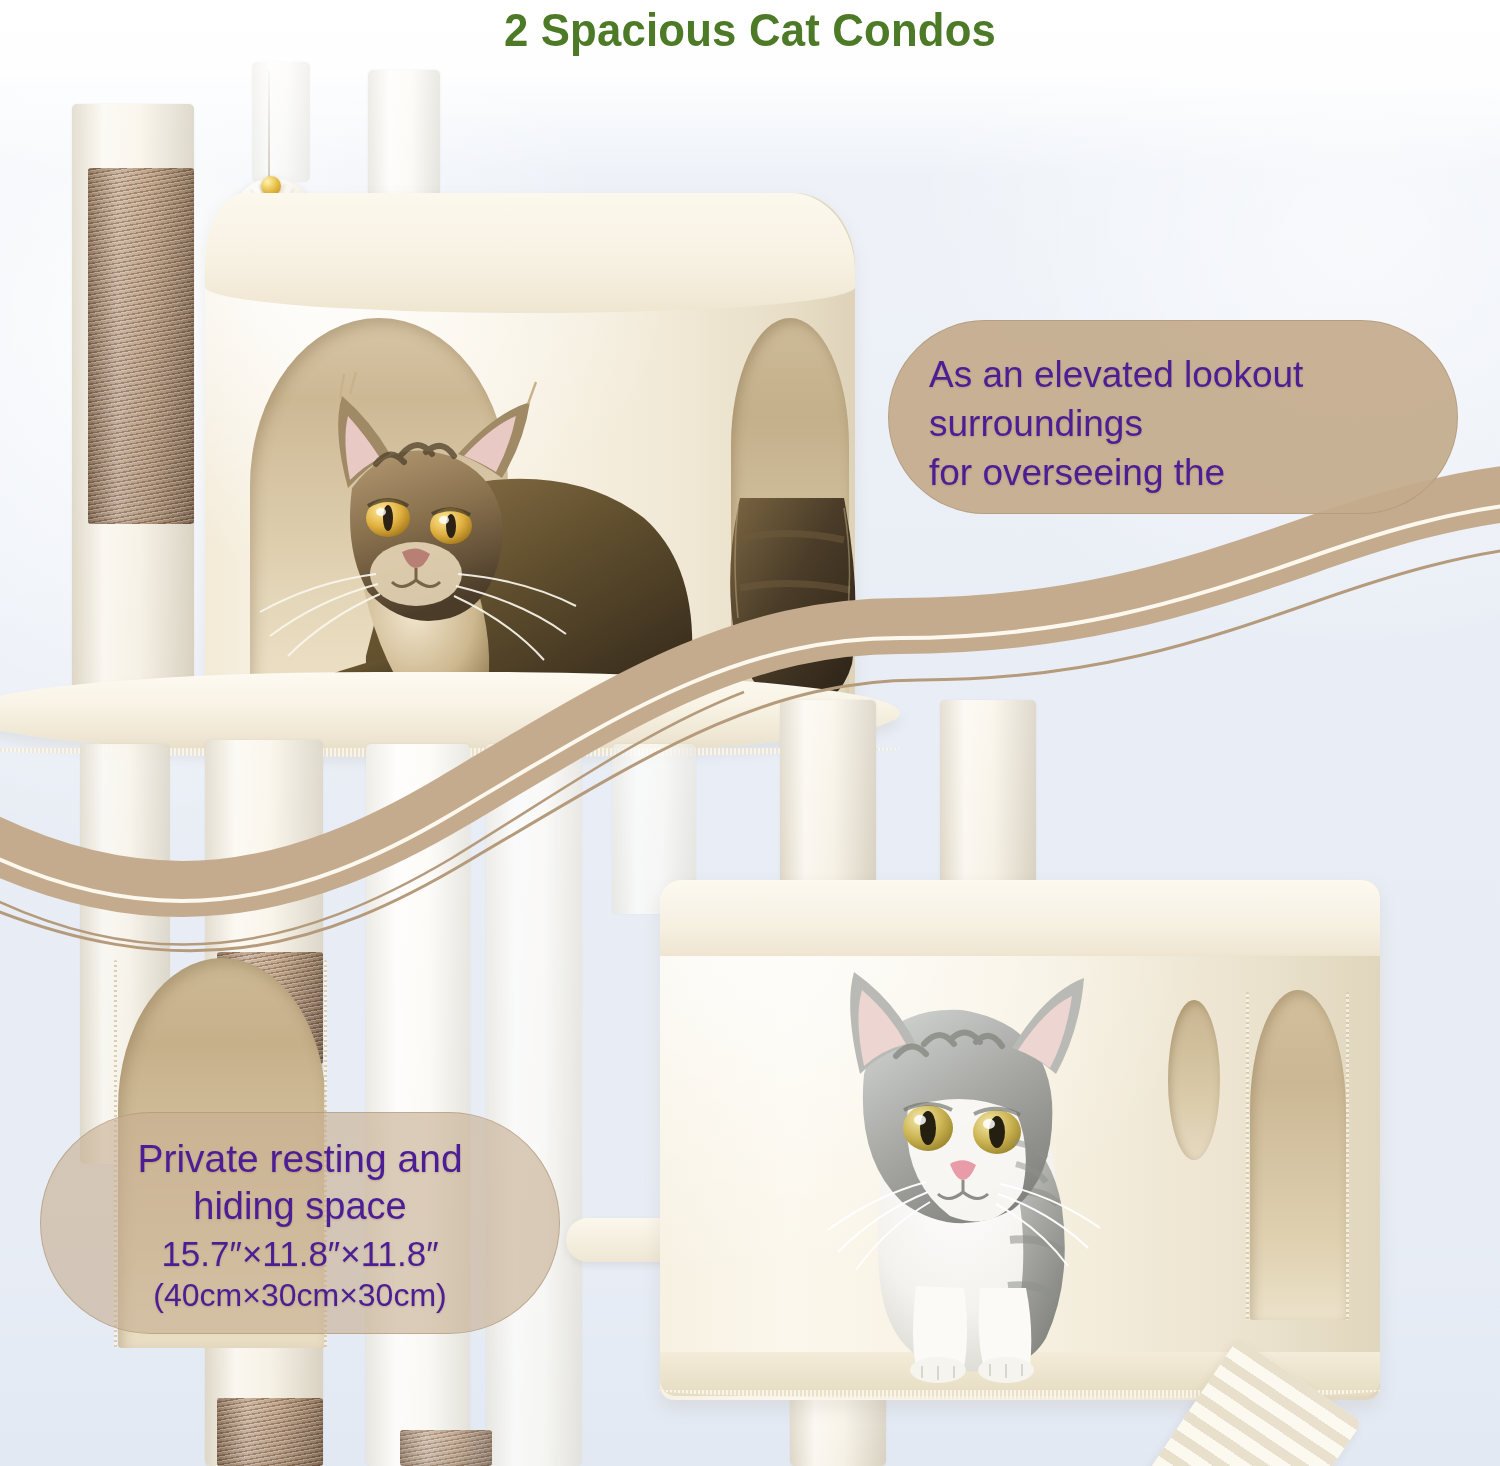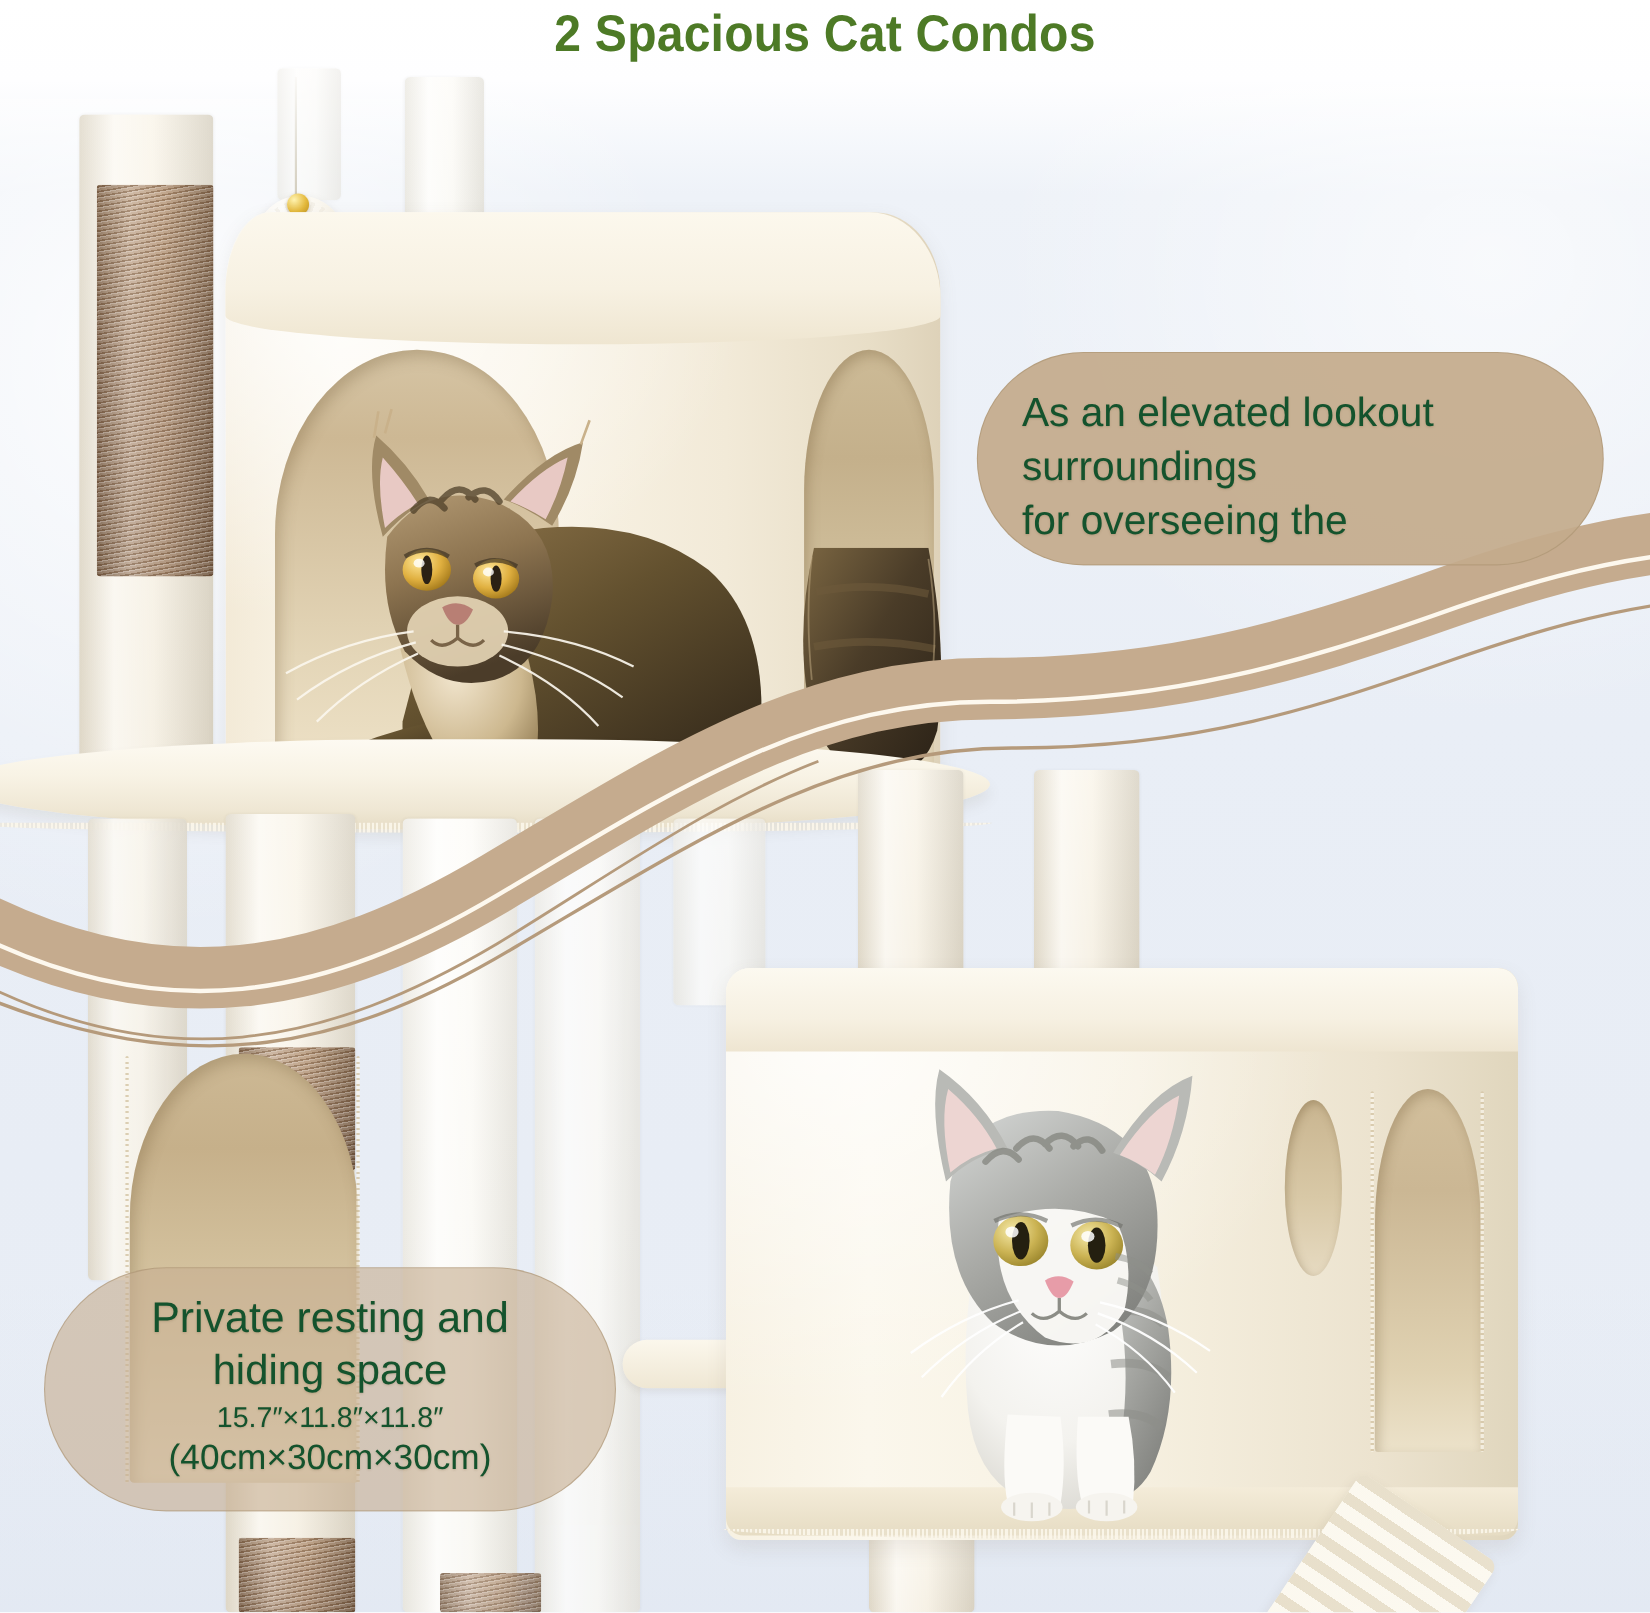--- a/index.html
+++ b/index.html
@@ -135,32 +135,32 @@
 
   
   .title{position:absolute;left:0;top:2px;width:1500px;text-align:center;
     color:#4d7a26;font-weight:700;font-size:47px;letter-spacing:.2px;
     font-family:"Liberation Sans", sans-serif;
     transform:scaleX(.93);}
 
   
   .callout{position:absolute;box-sizing:border-box;
     border:1.6px solid rgba(168,143,111,.55);
-    color:#14532d;
+    color:#4c1d95;
     font-family:"Liberation Sans", sans-serif;
     text-shadow:0 1px 2px rgba(120,95,62,.28);}
   .callout-top{left:888px;top:320px;width:570px;height:194px;border-radius:97px;
     background:rgba(196,171,140,.93);
     padding:30px 36px 0 40px;font-size:37px;line-height:1.32;}
   .callout-bot{left:40px;top:1112px;width:520px;height:222px;border-radius:111px;
     background:rgba(198,175,146,.62);
-    padding:22px 30px 0 30px;text-align:center;line-height:1.22;margin-top:40px;}
+    padding:22px 30px 0 30px;text-align:center;line-height:1.22;}
   .callout-bot .l1{font-size:39px;}
   .callout-bot .l2{font-size:38px;}
-  .callout-bot .l3{font-size:26px;margin-top:4px;}
+  .callout-bot .l3{font-size:35px;margin-top:4px;}
   .callout-bot .l4{font-size:32px;}
 </style>
 </head>
 <body>
 
 <div id="stage">
 
   <div class="bg-room"></div>
   <div class="bg-ceiling"></div>
   <div class="bg-wallglow"></div>

